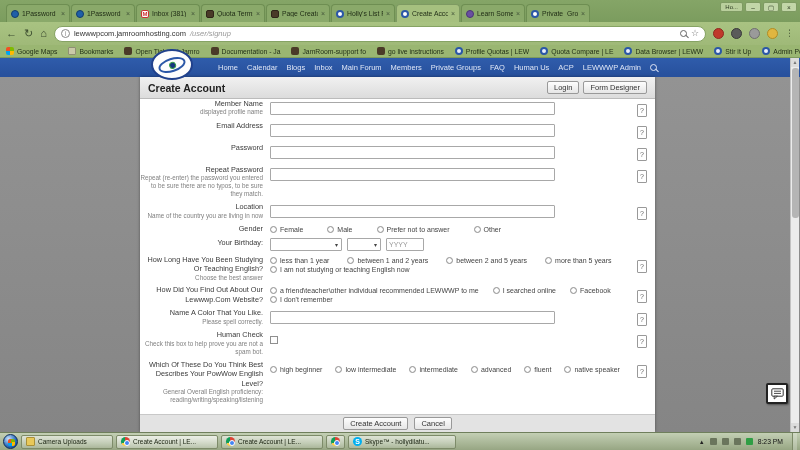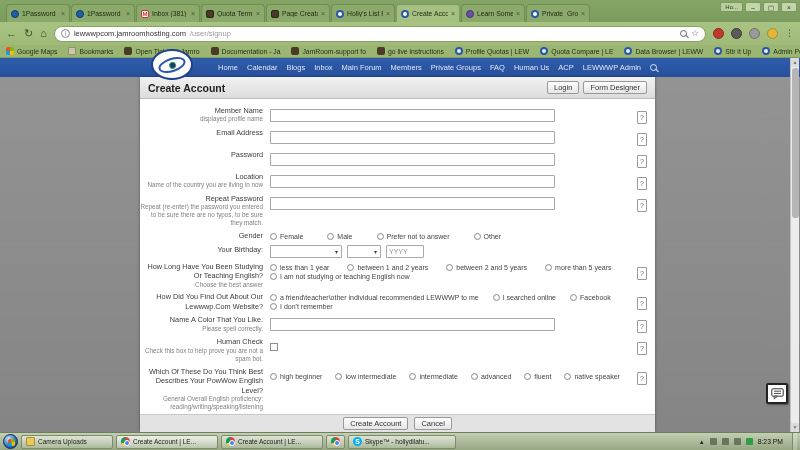--- a/index.html
+++ b/index.html
@@ -20,21 +20,21 @@
   .fv-learn{border-radius:50%;background:#6a4fa0;border:1px solid #4a3478;}
   .wcs{position:absolute;right:3px;top:2px;display:flex;gap:2px;align-items:center;}
   .chip{height:10px;padding:0 4px;background:#b9cf9c;border:1px solid #7e9a62;border-radius:2px;font-size:6px;line-height:9px;color:#2c3a20;}
   .wc{width:16px;height:10px;background:#c2d6a8;border:1px solid #7e9a62;font-size:6.5px;line-height:9px;text-align:center;color:#2c3a20;border-radius:2px;}
 
   .toolbar{position:absolute;top:22px;left:0;width:800px;height:23px;background:linear-gradient(#a9c382,#9fb978);display:flex;align-items:center;padding:0 6px;gap:7px;}
   .nbt{font-size:11px;color:#3a4a2e;line-height:1;}
   .abar{flex:1;height:16px;background:#fff;border:1px solid #86a364;border-radius:8px;display:flex;align-items:center;padding:0 6px;gap:4px;overflow:hidden;}
   .iinfo{width:9px;height:9px;border-radius:50%;border:1px solid #888;color:#888;font-size:6.5px;line-height:8px;text-align:center;flex:0 0 9px;}
   .ahost{font-size:7.5px;color:#333;white-space:nowrap;}
-  .apath{font-size:7.5px;color:#999;white-space:nowrap;flex:1;}
+  .apath{font-size:7.5px;color:#999;white-space:nowrap;flex:1;font-style:italic;}
   .mag{width:7px;height:7px;border:1.3px solid #666;border-radius:50%;position:relative;flex:0 0 7px;}
   .mag::after{content:"";position:absolute;width:4px;height:1.3px;background:#666;transform:rotate(45deg);right:-3px;bottom:-1px;}
   .astar{font-size:9px;color:#777;line-height:1;}
   .ext{width:11px;height:11px;border-radius:50%;flex:0 0 11px;}
   .e1{background:#c0392b;border:1px solid #8e2a20;}
   .e2{background:#5a5a5a;border:1px solid #3a3a3a;}
   .e3{background:#9a9a9a;border:1px solid #6f6f6f;}
   .e4{background:#e0b63f;border:1px solid #b08c25;}
   .menu3{font-size:9px;color:#3a4a2e;line-height:1;}
 
@@ -56,21 +56,21 @@
   .logo .ring{width:28px;height:14px;border:2px solid #2b57a7;border-radius:50%;transform:rotate(-18deg);display:flex;align-items:center;justify-content:center;}
   .logo .pupil{width:7px;height:7px;background:#16377e;border-radius:50%;border:1px solid #3aa04a;}
 
   
   .page{position:absolute;top:77px;left:0;width:800px;height:355px;background:linear-gradient(#939393,#858585);}
   .content{position:absolute;left:140px;top:77px;width:515px;height:355px;background:#fff;display:flex;flex-direction:column;box-shadow:0 0 3px rgba(0,0,0,.4);}
   .chead{height:22px;flex:0 0 22px;background:linear-gradient(#f1f1f1,#dcdcdc);border-bottom:1px solid #bbb;display:flex;align-items:center;padding:0 8px;}
   .ctitle{font-size:10.5px;font-weight:bold;color:#222;}
   .chbtns{margin-left:auto;display:flex;gap:4px;}
   .gbtn{background:linear-gradient(#fdfdfd,#e6e6e6);border:1px solid #999;border-radius:2px;font-size:7.5px;color:#333;padding:2px 6px;line-height:1;}
-  .form{flex:1;padding-top:7px;overflow:hidden;}
+  .form{flex:1;overflow:hidden;}
   .frow{display:flex;align-items:flex-start;margin-bottom:4px;}
   .flabel{width:130px;flex:0 0 130px;text-align:right;padding-right:7px;font-size:7.3px;color:#3a3a3a;line-height:1.3;}
   .fsub{font-size:6.3px;color:#808080;line-height:1.25;}
   .fctrl{flex:1;padding-top:0;}
   .fhelp{width:26px;flex:0 0 26px;text-align:right;padding-right:8px;}
   .qbox{display:inline-block;width:10px;height:13px;border:1px solid #999;font-size:7px;color:#666;text-align:center;line-height:12px;background:#fff;border-radius:1px;}
   .tin{width:285px;height:13px;border:1px solid #a8a8a8;background:#fff;border-radius:1px;}
   .opts{display:flex;flex-wrap:wrap;column-gap:24px;row-gap:2px;padding-top:2px;max-width:360px;}
   .opt{display:flex;align-items:center;gap:3px;}
   .rad{width:7px;height:7px;border:1px solid #8f8f8f;border-radius:50%;background:radial-gradient(#fff 40%,#ddd);flex:0 0 7px;}
@@ -287,33 +287,33 @@
       <div class="frow">
         <div class="flabel">
             <div>Password</div>
           </div>
         <div class="fctrl"><input class="tin" type="password" style=""></div>
         <div class="fhelp"><span class="qbox">?</span></div>
       </div>
 
       <div class="frow">
         <div class="flabel">
+            <div>Repeat Password</div>
+            <div class="fsub">Repeat (re-enter) the password you entered to be sure there are no typos, to be sure they match.</div>
+          </div>
+        <div class="fctrl"><input class="tin" type="password" style=""></div>
+        <div class="fhelp"><span class="qbox">?</span></div>
+      </div>
+
+      <div class="frow">
+        <div class="flabel">
             <div>Location</div>
             <div class="fsub">Name of the country you are living in now</div>
           </div>
         <div class="fctrl"><input class="tin" type="text" style=""></div>
-        <div class="fhelp"><span class="qbox">?</span></div>
-      </div>
-
-      <div class="frow">
-        <div class="flabel">
-            <div>Repeat Password</div>
-            <div class="fsub">Repeat (re-enter) the password you entered to be sure there are no typos, to be sure they match.</div>
-          </div>
-        <div class="fctrl"><input class="tin" type="password" style=""></div>
         <div class="fhelp"><span class="qbox">?</span></div>
       </div>
 
       <div class="frow">
         <div class="flabel">
             <div>Gender</div>
           </div>
         <div class="fctrl">
             <div class="opts">
           <span class="opt">

